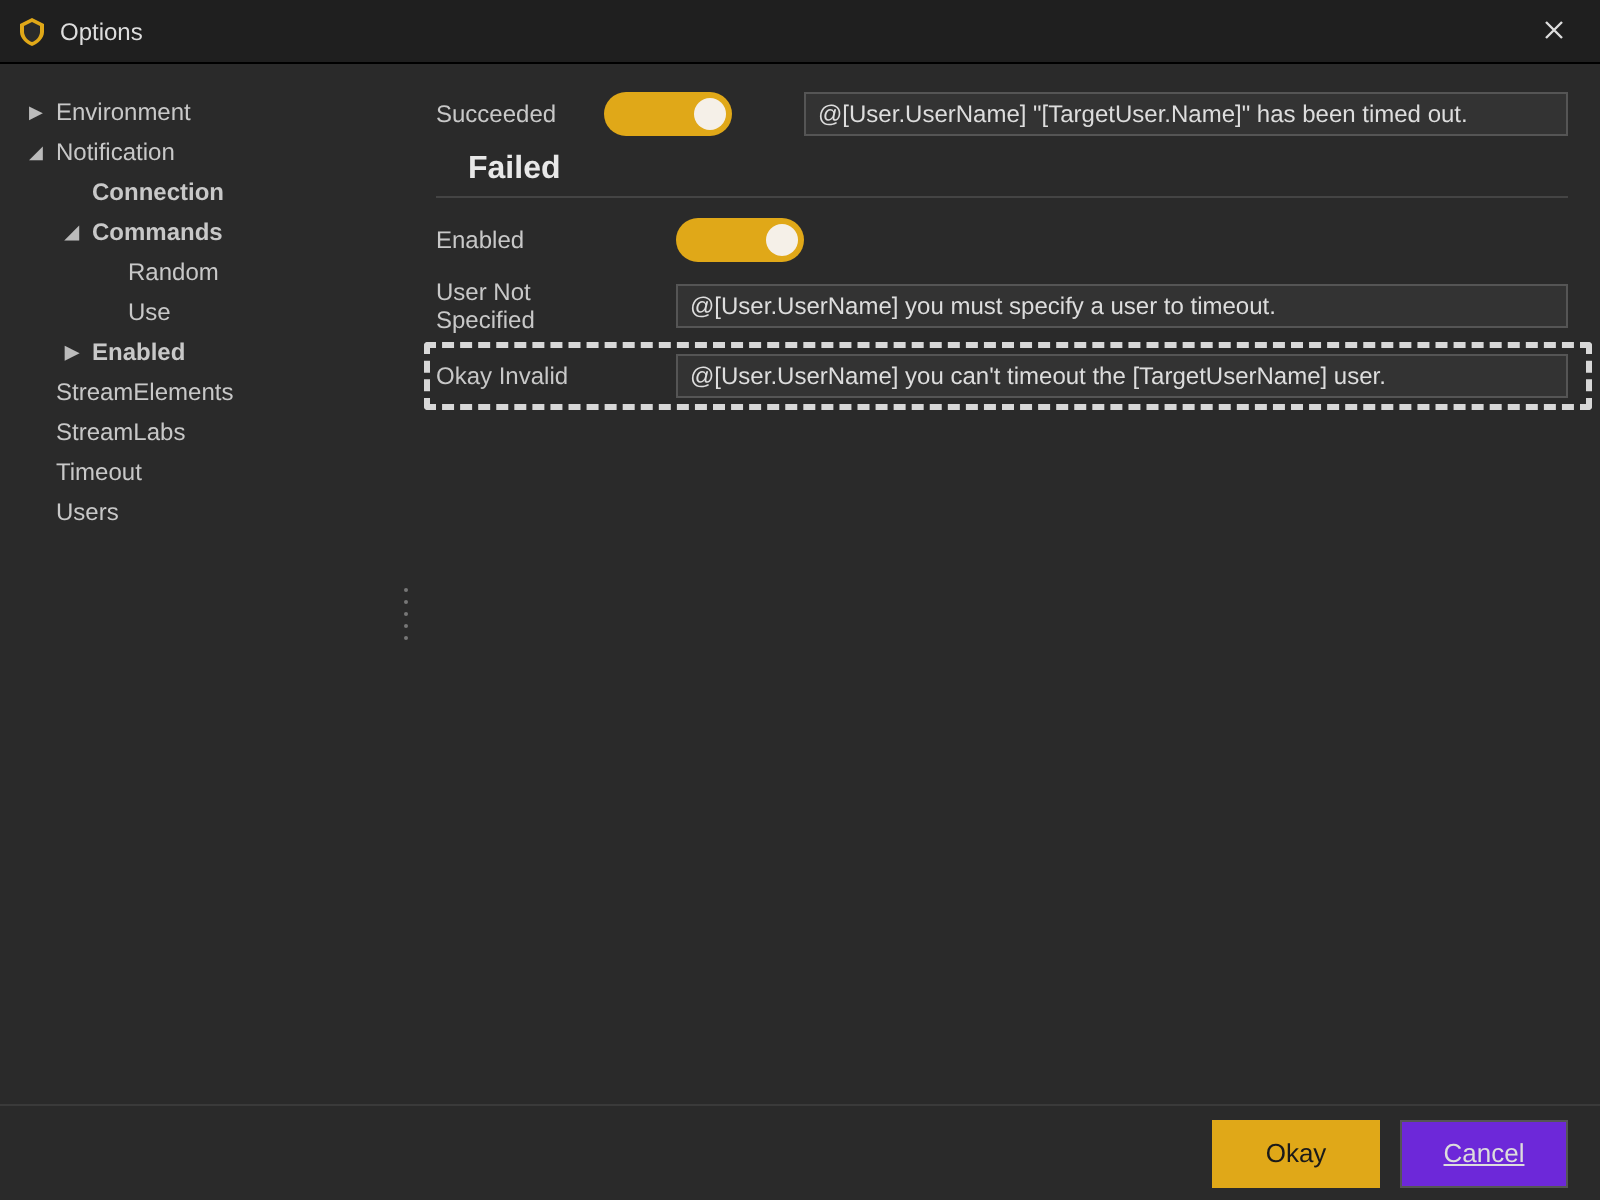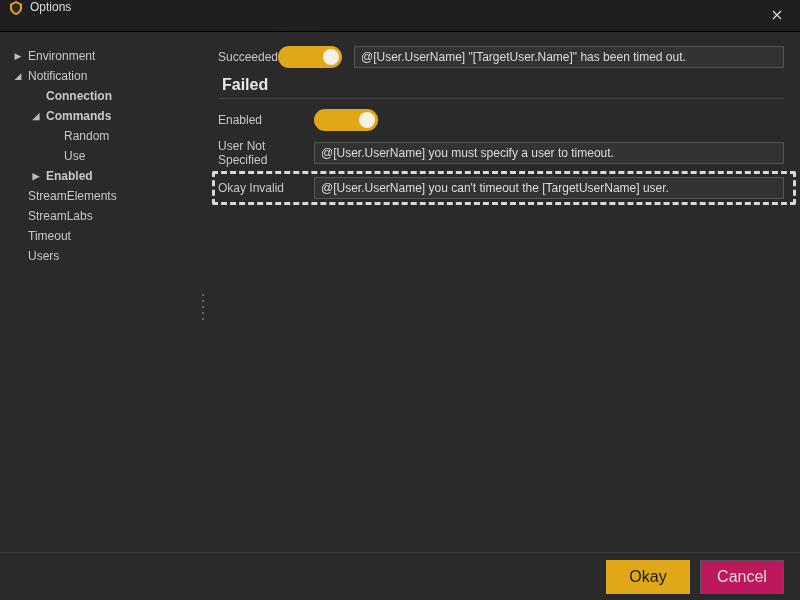--- a/index.html
+++ b/index.html
@@ -11,21 +11,21 @@
       font-family: "Segoe UI", Tahoma, sans-serif;
       font-size: 12px;
       overflow: hidden;
       position: relative;
     }
     
     .titlebar {
       height: 32px;
       background: #1f1f1f;
       display: flex;
-      align-items: flex-start;
+      align-items: center;
       padding: 0 0 0 8px;
       border-bottom: 1px solid #000;
     }
     .titlebar .icon {
       width: 16px; height: 16px;
       margin-right: 6px;
     }
     .titlebar .title { flex: 0 0 auto; color: #ddd; }
     .titlebar .spacer { flex: 1; }
     .titlebar .close-btn {
@@ -73,20 +73,21 @@
       box-sizing: border-box;
     }
     .indent-1 { padding-left: 22px; font-weight: bold; }
     .indent-2 { padding-left: 40px; }
 
     
     .row {
       display: flex;
       align-items: center;
       margin-bottom: 8px;
+      gap: 24px;
     }
     .row-label {
       width: 96px;
       color: #c8c8c8;
       font-size: 12px;
     }
     .text-input {
       flex: 1;
       height: 22px;
       background: #333333;
@@ -110,21 +111,21 @@
       position: absolute;
       right: 3px; top: 3px;
       width: 16px; height: 16px;
       border-radius: 50%;
       background: #f5f0e8;
     }
     .section-title {
       font-size: 16px;
       font-weight: bold;
       color: #e8e8e8;
-      margin: 6px 0 4px 4px;
+      margin: 6px 0 4px 16px;
     }
     .section-underline {
       height: 1px;
       background: #444;
       margin-bottom: 10px;
     }
 
     
     .highlight-wrap {
       position: relative;
@@ -157,27 +158,27 @@
       align-items: center;
       justify-content: flex-end;
       padding: 0 16px;
       gap: 10px;
       border-top: 1px solid #3a3a3a;
     }
     .btn {
       min-width: 84px;
       height: 34px;
       border: none;
-      font-size: 16px;
+      font-size: 13px;
       cursor: pointer;
       color: #222;
       font-family: inherit;
     }
     .btn-primary { background: #e0a818; color: #1a1a1a; }
-    .btn-secondary { background: #be185d; color: #ddd; border: 1px solid #555; }
+    .btn-secondary { background: #6d28d9; color: #ddd; border: 1px solid #555; text-decoration: underline; }
   </style>
 </head>
 <body>
 
 <div class="titlebar">
   <span class="icon">
     <svg viewBox="0 0 16 16" width="16" height="16">
       <path d="M8 1 L14 4 L14 8 C14 11 11 14 8 15 C5 14 2 11 2 8 L2 4 Z" fill="#e0a818"></path>
       <path d="M8 3 L12 5 L12 8 C12 10 10 12.5 8 13 C6 12.5 4 10 4 8 L4 5 Z" fill="#2a2a2a"></path>
     </svg>

